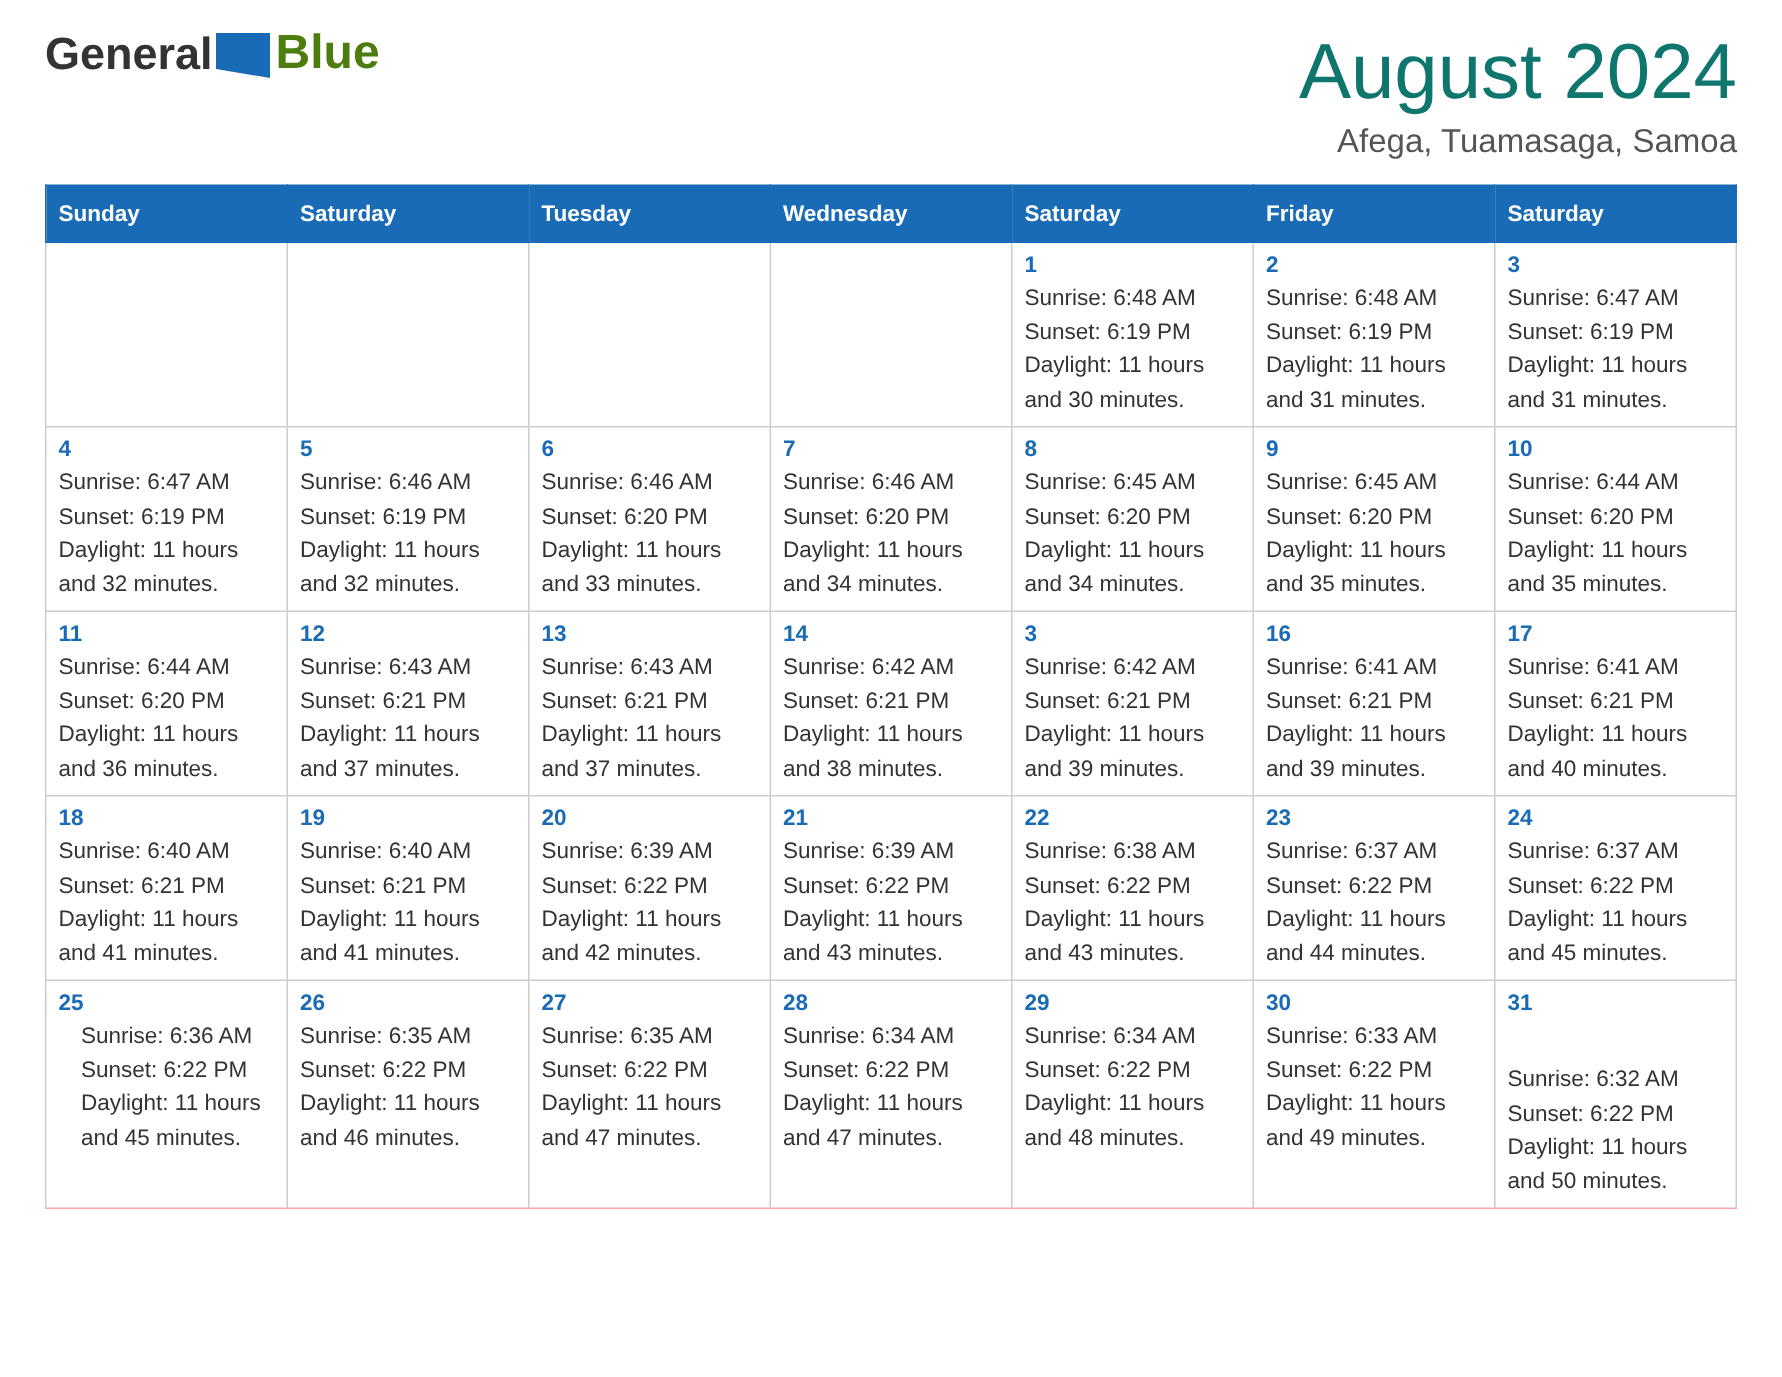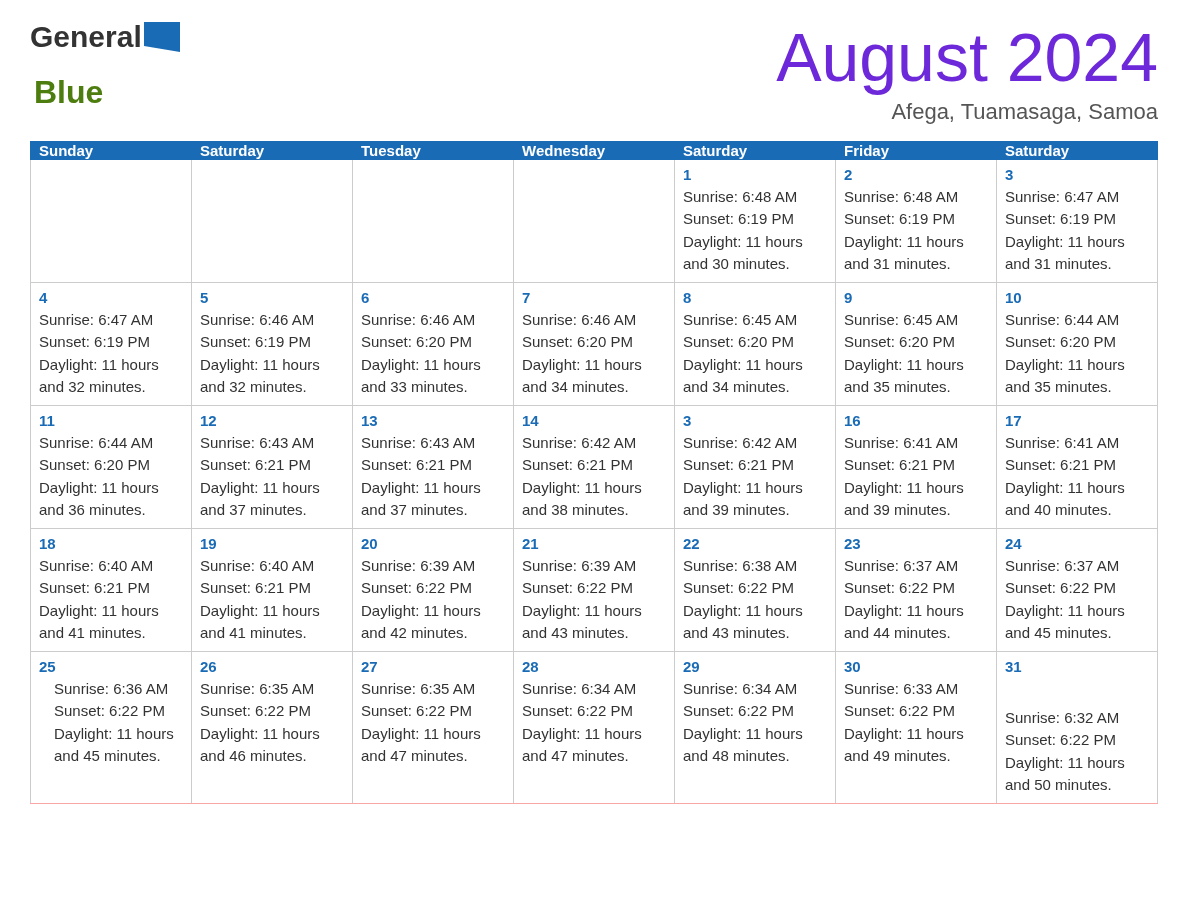--- a/index.html
+++ b/index.html
@@ -13,41 +13,41 @@
     .header-area {
       display: flex;
       justify-content: space-between;
       align-items: flex-start;
       margin-bottom: 16px;
     }
     .title-area {
       text-align: right;
     }
     .calendar-title {
-      font-size: 68px;
+      font-size: 52px;
       font-weight: 300;
-      color: #6d28d9;
+      color: #0f766e;
       line-height: 1.1;
     }
     .calendar-subtitle {
       font-size: 22px;
       color: #555;
       margin-top: 4px;
     }
     table {
       width: 100%;
       border-collapse: collapse;
       table-layout: fixed;
     }
     thead tr th {
       background: #1a6bb5;
       color: white;
       font-size: 15px;
       font-weight: bold;
-      padding: 0 8px;
+      padding: 10px 8px;
       text-align: left;
       border: 1px solid #1a6bb5;
     }
     tbody tr td {
       vertical-align: top;
       padding: 6px 8px;
       border: 1px solid #ccc;
       font-size: 12.5px;
       color: #222;
       height: 120px;
@@ -66,22 +66,20 @@
     }
     tbody tr td.empty {
       background: #fff;
     }
     tbody tr:last-child td {
       border-bottom: 1px solid #fca5a5;
     }
     
     .logo-wrapper {
       display: flex;
-      flex-direction: column;
-      gap: 24px;
     }
     .logo-top-row {
       display: flex;
       align-items: center;
     }
   </style>
 </head>
 <body>
 
 <div class="header-area">

